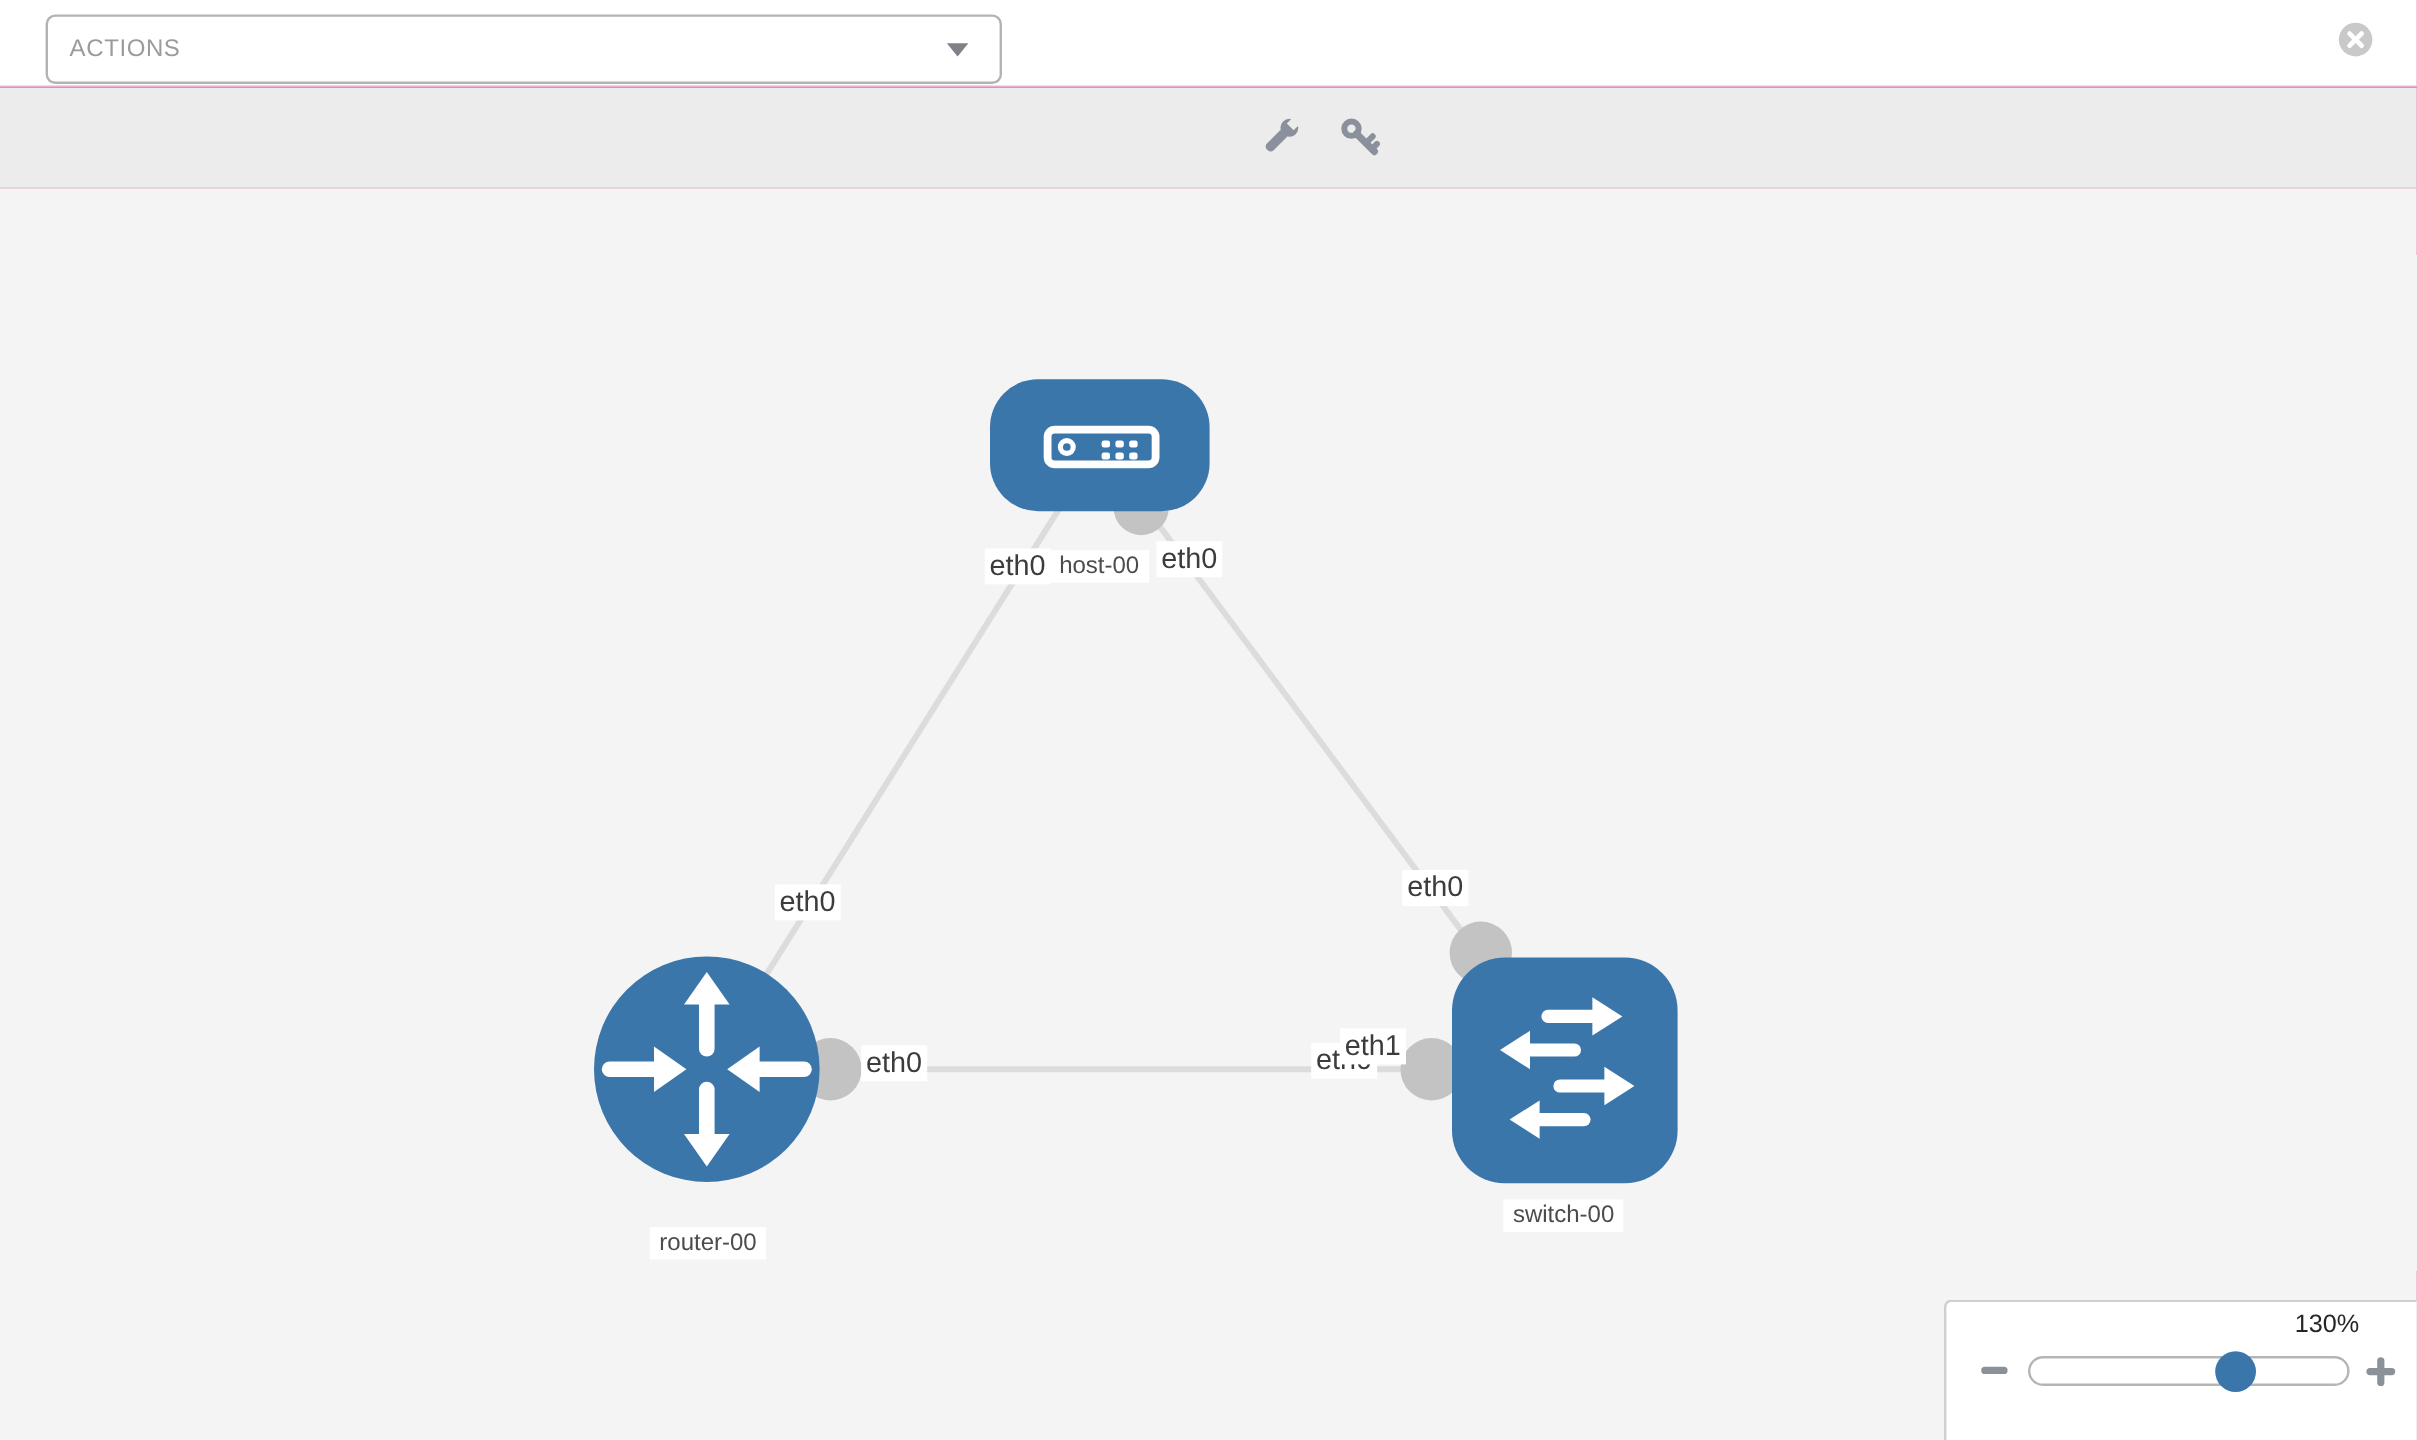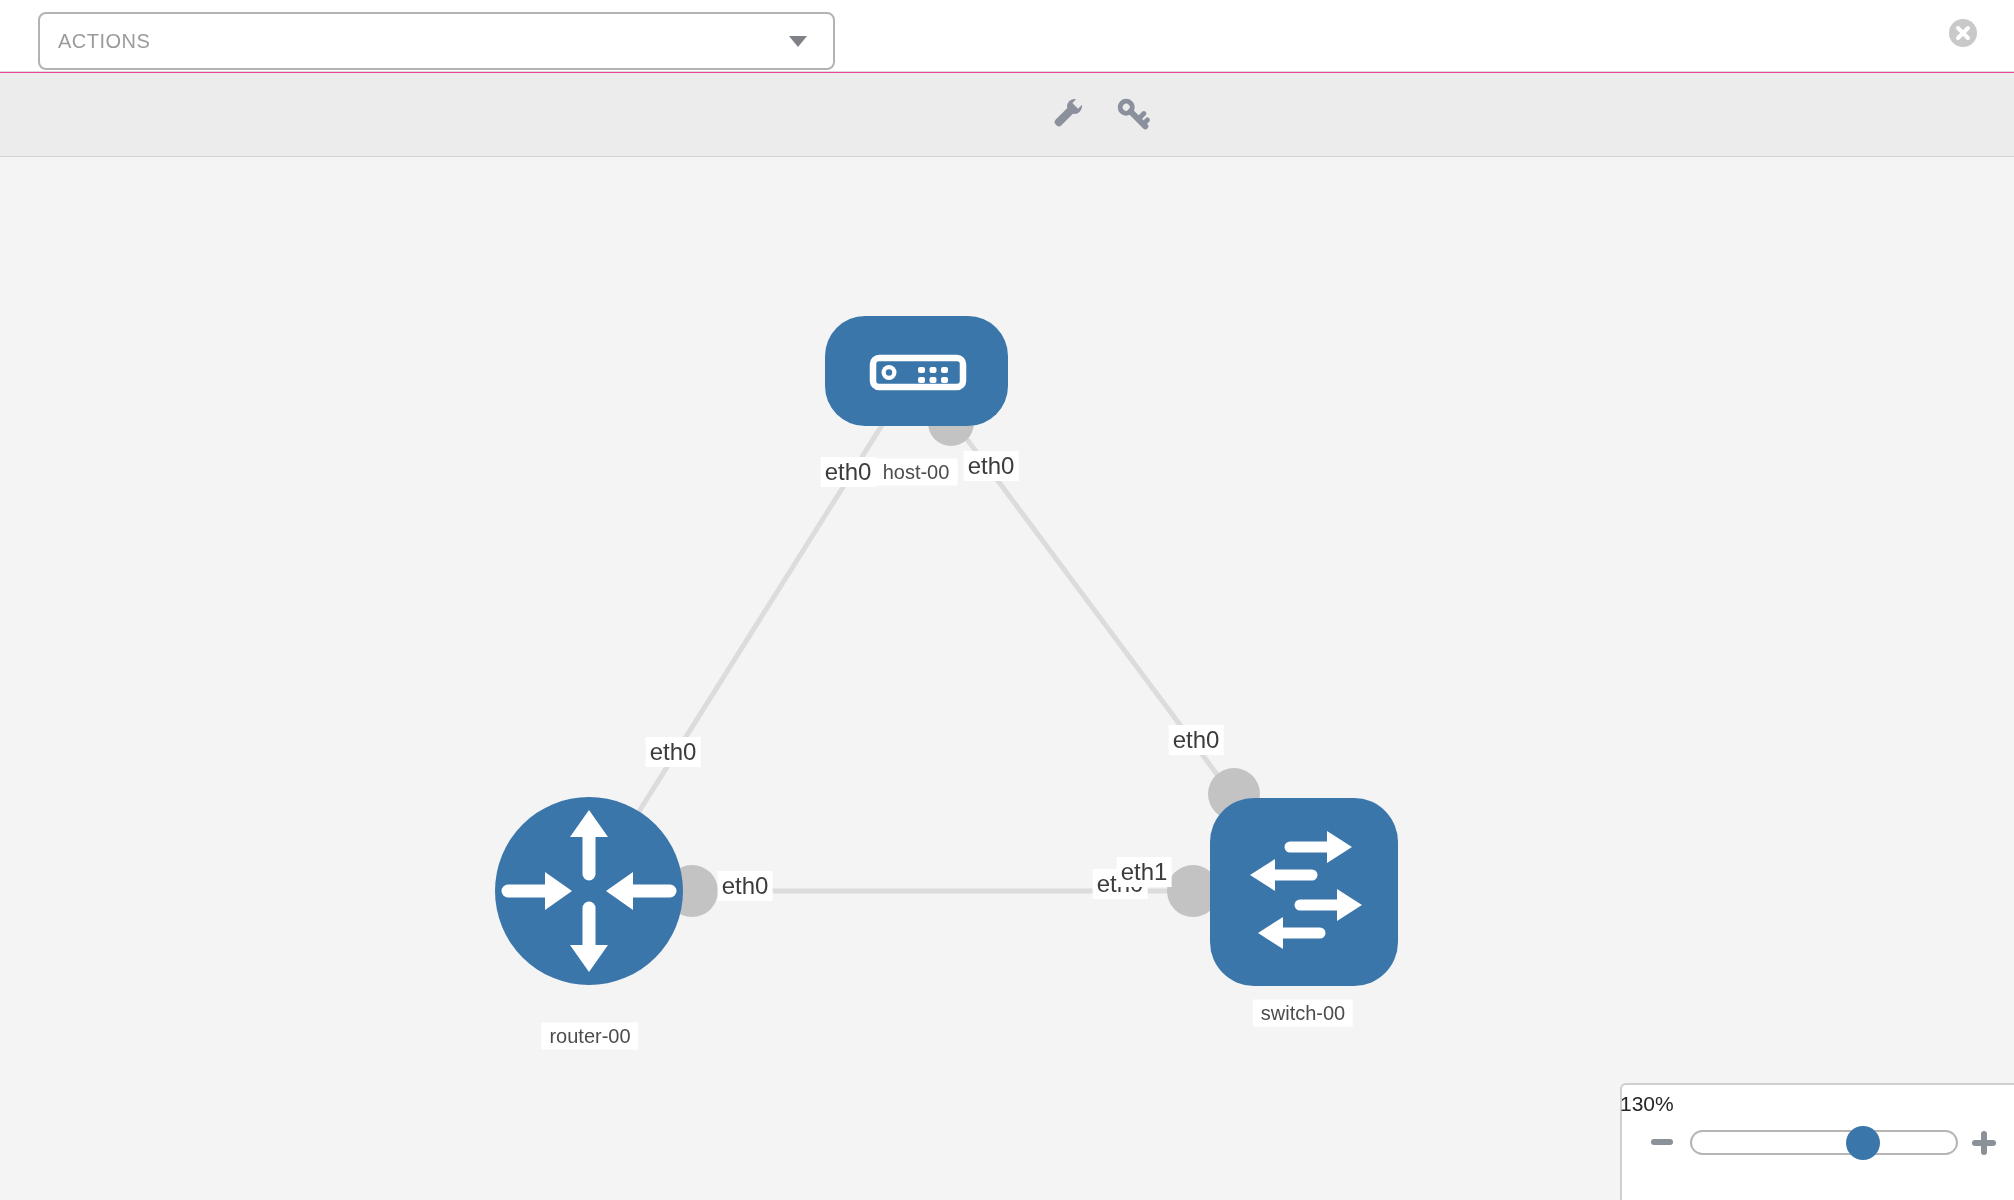--- a/index.html
+++ b/index.html
@@ -21,21 +21,21 @@
 
   
   .canvas { position:absolute; left:0; top:157px; width:2014px; height:1043px; background:#f4f4f4; }
   .canvas svg { position:absolute; left:0; top:0; }
 
   .node-label { position:absolute; transform:translate(-50%,-50%); background:#ffffff; color:#4c4c4c; font-size:20px; padding:2px 8px; white-space:nowrap; }
   .eth-label { position:absolute; transform:translate(-50%,-50%); background:#ffffff; color:#3c3c3c; font-size:24px; padding:1px 4px; white-space:nowrap; }
 
   
   .zoom-panel { position:absolute; left:1620px; top:1083px; width:394px; height:117px; background:#ffffff; border-top:2px solid #cfcfcf; border-left:2px solid #cfcfcf; border-top-left-radius:6px; }
-  .zoom-level { position:absolute; left:1620px; top:1092px; width:346px; text-align:left; font-size:21px; color:#262626; }
+  .zoom-level { position:absolute; left:1620px; top:1092px; width:346px; text-align:right; font-size:21px; color:#262626; }
   .zoom-minus { position:absolute; left:1651px; top:1139px; width:22px; height:6px; border-radius:3px; background:#8b9199; cursor:pointer; }
   .zoom-plus { position:absolute; left:1972px; top:1131px; width:24px; height:24px; cursor:pointer; }
   .zoom-plus .h { position:absolute; left:0; top:9px; width:24px; height:6px; border-radius:3px; background:#8b9199; }
   .zoom-plus .v { position:absolute; left:9px; top:0; width:6px; height:24px; border-radius:3px; background:#8b9199; }
   .slider-track { position:absolute; left:1690px; top:1130px; width:268px; height:25px; background:#ffffff; border:2px solid #b5b5b5; border-radius:13px; cursor:pointer; }
   .slider-thumb { position:absolute; left:1846px; top:1126px; width:34px; height:34px; border-radius:50%; background:#3b76ab; cursor:grab; }
 </style>
 </head>
 <body>
 

